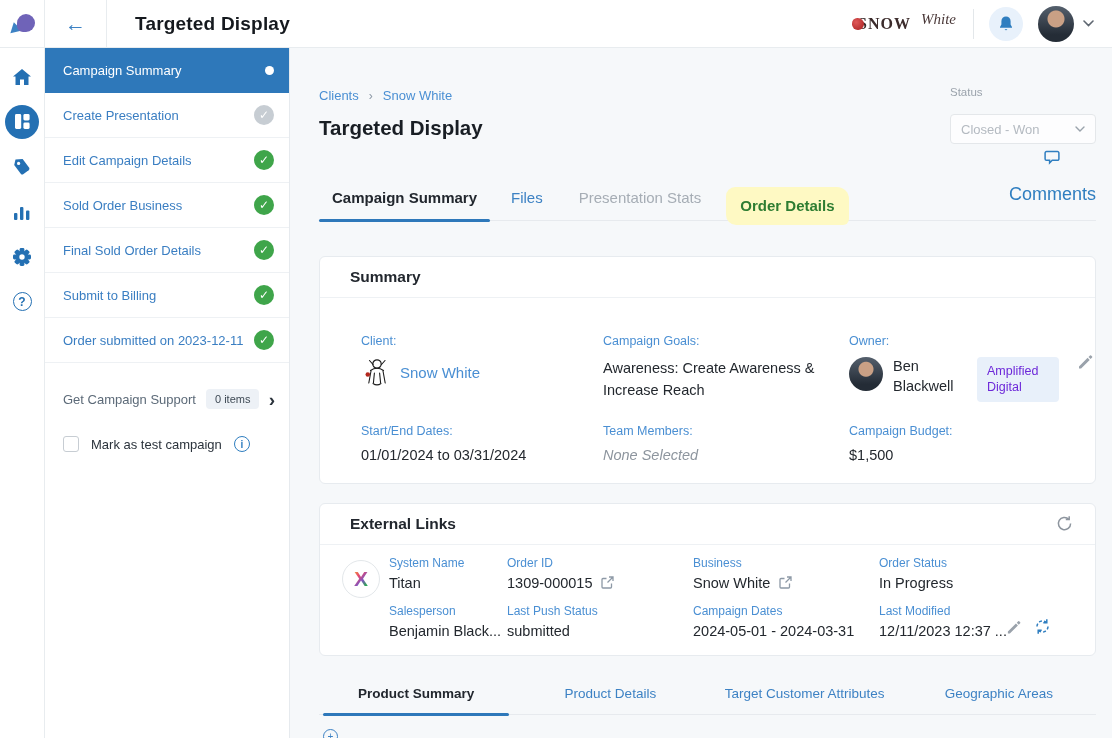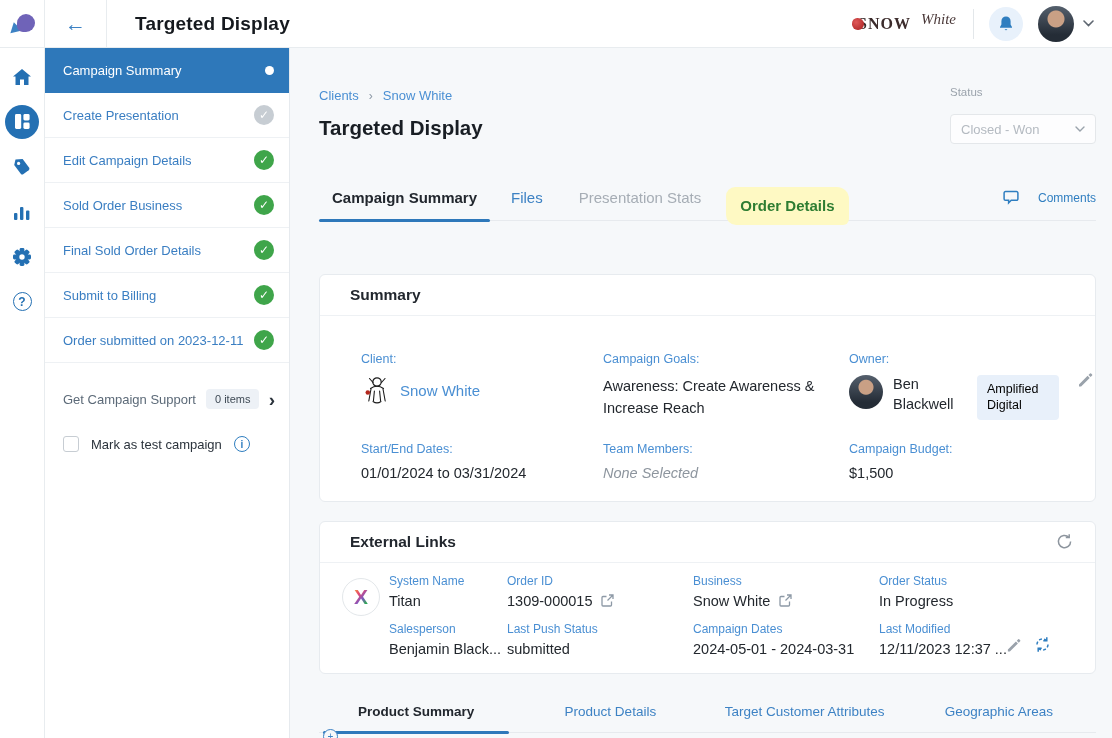--- a/index.html
+++ b/index.html
@@ -63,39 +63,39 @@
 
   
   .tabs-row { margin-top:42px; display:flex; align-items:flex-end; border-bottom:1px solid #e7eaee; height:39px; }
   .tab { font-size:15px; font-weight:500; padding:0 13px 14px; position:relative; cursor:pointer; white-space:nowrap; }
   .tab.active { color:#22272e; font-weight:600; }
   .tab.active::after { content:""; position:absolute; left:0; right:0; bottom:-2px; height:3px; background:#2e78ba; border-radius:2px; }
   .tab.link { color:#3d82c4; margin-left:8px; }
   .tab.muted { color:#a6adb5; margin-left:10px; }
   .tab.highlighted { margin-left:12px; padding:0 0 9px; }
   .highlight-bg { display:inline-block; background:#fef9c3; border-radius:9px 12px 6px 10px; padding:10px 14px 11px; color:#2e7d32; font-weight:600; position:relative; top:14px; }
-  .comments { margin-left:auto; display:flex; align-items:center; gap:19px; color:#2f7ec0; font-size:12px; font-weight:500; padding-bottom:15px; cursor:pointer; }
+  .comments { margin-left:auto; display:flex; align-items:center; gap:19px; color:#2f7ec0; font-size:18px; font-weight:500; padding-bottom:15px; cursor:pointer;flex-direction:column; }
 
   
   .card { background:#fff; border:1px solid #e7ebef; border-radius:6px; }
   .card-header { display:flex; align-items:center; justify-content:space-between; padding:11px 22px 11px 30px; border-bottom:1px solid #eef1f4; }
   .card-title { font-size:15.5px; font-weight:600; color:#22272e; }
-  .card.summary { margin-top:53px; }
+  .card.summary { margin-top:35px; }
   .summary-body { padding:36px 40px 20px 41px; display:grid; grid-template-columns:242px 246px 1fr; row-gap:22px; }
   .field-label { font-size:12.5px; color:#4a8fd3; margin-bottom:9px; font-weight:500; }
   .field-value { font-size:14.5px; color:#23282e; }
   .client-row { display:flex; align-items:center; gap:9px; }
   .client-link { color:#4a8fd3; font-size:15px; cursor:pointer; }
   .goals-value { width:228px; line-height:1.55; }
   .owner-row { display:flex; align-items:flex-start; gap:10px; padding-right:34px; position:relative; }
   .owner-avatar { width:34px; height:34px; border-radius:50%; flex-shrink:0; background:
       radial-gradient(circle at 50% 36%, #c9a085 0 7px, rgba(0,0,0,0) 8px),
       linear-gradient(180deg,#55606d 0%,#242c36 80%); }
   .owner-name { font-size:14.5px; width:74px; line-height:1.35; }
-  .owner-badge { background:#e8f0fa; color:#000000; font-size:12.5px; padding:6px 10px; border-radius:4px; width:82px; line-height:1.3; }
+  .owner-badge { background:#e8f0fa; color:#6d28d9; font-size:12.5px; padding:6px 10px; border-radius:4px; width:82px; line-height:1.3; }
   .owner-edit { position:absolute; right:0; top:-4px; cursor:pointer; }
   .team-value { font-style:italic; color:#8d959e; }
 
   .card.external { margin-top:19px; }
   .external-body { display:flex; padding:11px 20px 16px 22px; position:relative; }
   .xlogo { width:38px; height:38px; border-radius:50%; border:1px solid #e3e7ea; display:flex; align-items:center; justify-content:center; margin:4px 9px 0 0; flex-shrink:0; }
   .xletter { font-size:21px; font-weight:800; background:linear-gradient(135deg,#f3b32a 0%,#e8486e 35%,#7f55c0 60%,#2bab4e 85%,#2e9fd8 100%); -webkit-background-clip:text; background-clip:text; color:transparent; line-height:1; }
   .ext-grid { display:grid; grid-template-columns:118px 186px 186px 160px; row-gap:13px; }
   .ext-label { font-size:12px; color:#4a8fd3; margin-bottom:5px; font-weight:500; }
   .ext-value { font-size:14.5px; color:#23282e; display:flex; align-items:center; gap:9px; white-space:nowrap; }

